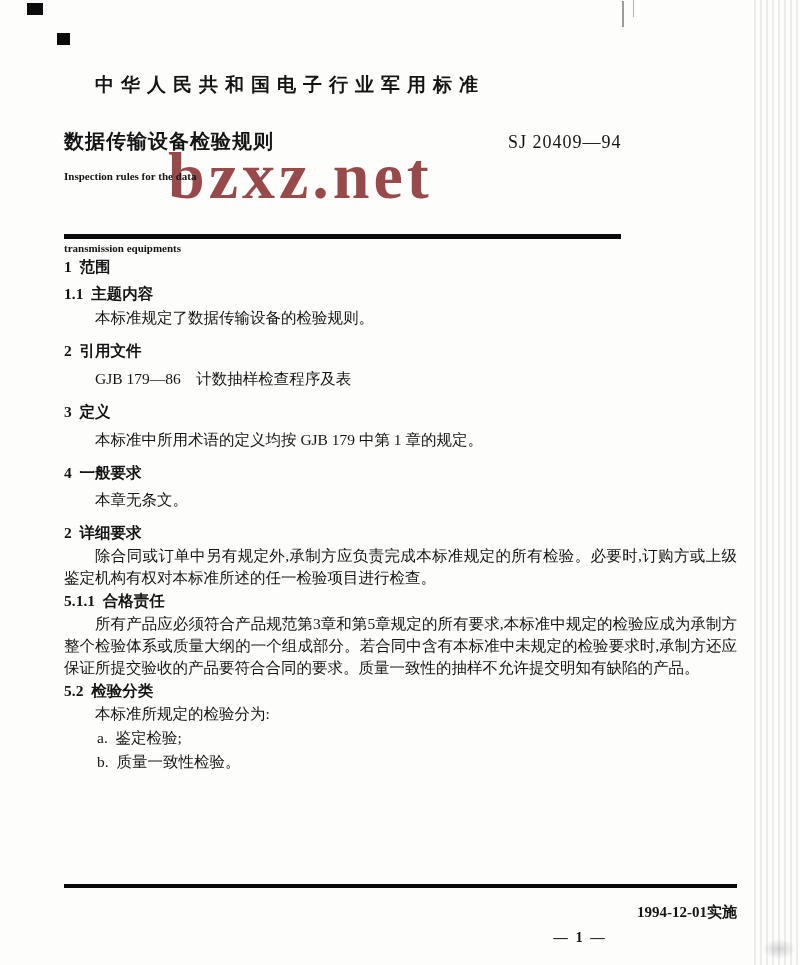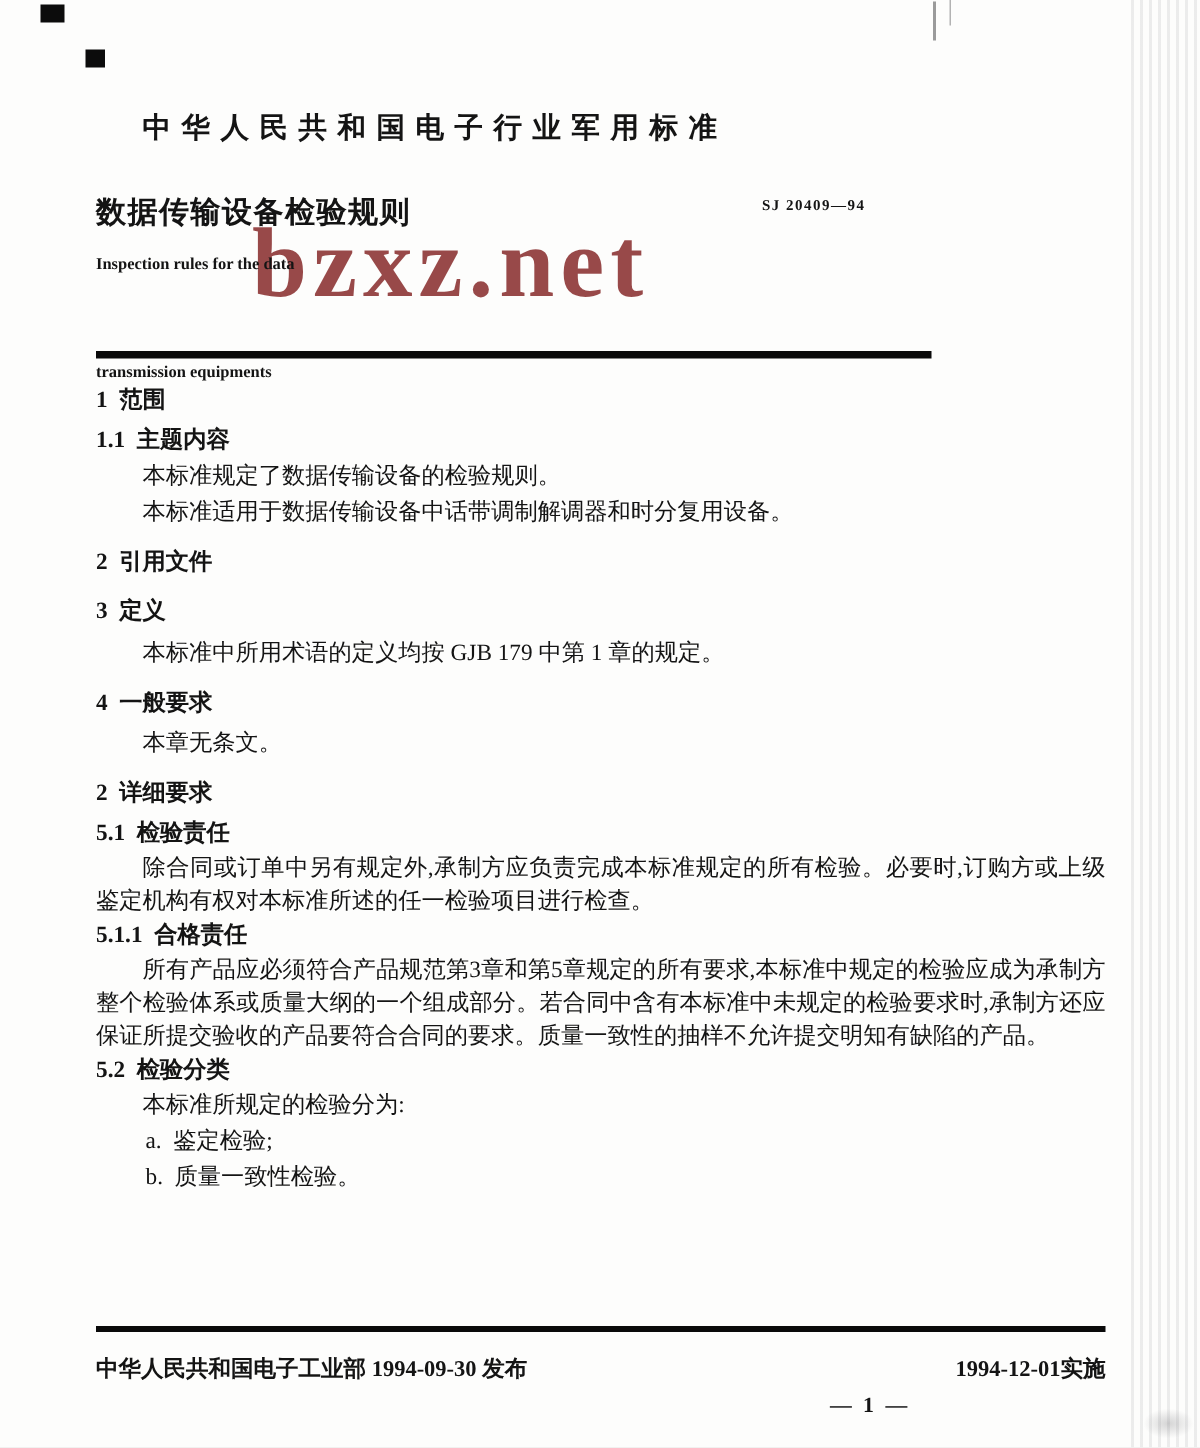--- a/index.html
+++ b/index.html
@@ -37,21 +37,21 @@
   .std-type{
     position:absolute;left:95px;top:72px;z-index:2;
     font-size:19px;font-weight:bold;letter-spacing:7px;white-space:nowrap;text-align:center;
   }
   .doc-title{
     position:absolute;left:64px;top:128px;width:412px;z-index:2;
     font-size:20px;font-weight:bold;letter-spacing:1px;
   }
   .std-number{
     position:absolute;left:508px;top:132px;z-index:2;
-    font-size:10px;font-weight:bold;letter-spacing:1px;
+    font-size:18px;font-weight:normal;letter-spacing:1px;
   }
   .en-title{
     position:absolute;left:64px;width:412px;z-index:2;
     text-align:left;font-size:11px;font-weight:bold;
   }
   .en1{top:170px;}
   .en2{top:198px;margin-top:44px;}
 
   .rule{position:absolute;background:#0a0a0a;}
   .top-rule{left:64px;top:234px;width:557px;height:5px;}
@@ -92,35 +92,33 @@
   <div class="std-number">SJ 20409—94</div>
   <div class="en-title en1">Inspection rules for the data</div>
   <div class="en-title en2">transmission equipments</div>
 
   <div class="rule top-rule"></div>
 
   <div class="content">
     <div class="line h m0">1  范围</div>
     <div class="line h m5">1.1  主题内容</div>
     <div class="line ind m2">本标准规定了数据传输设备的检验规则。</div>
-    <div class="line ind m2">本标准适用于数据传输设备中话带调制解调器和时分复用设备。</div>
     <div class="line h m11">2  引用文件</div>
+    <div class="line ind m6">GJB 179—86    计数抽样检查程序及表</div>
     <div class="line h m11">3  定义</div>
     <div class="line ind m6">本标准中所用术语的定义均按 GJB 179 中第 1 章的规定。</div>
     <div class="line h m11">4  一般要求</div>
     <div class="line ind m5">本章无条文。</div>
     <div class="line h m11">2  详细要求</div>
-    <div class="line h m5">5.1  检验责任</div>
     <div class="line para m1">除合同或订单中另有规定外,承制方应负责完成本标准规定的所有检验。必要时,订购方或上级鉴定机构有权对本标准所述的任一检验项目进行检查。</div>
     <div class="line h m1">5.1.1  合格责任</div>
     <div class="line para m1">所有产品应必须符合产品规范第3章和第5章规定的所有要求,本标准中规定的检验应成为承制方整个检验体系或质量大纲的一个组成部分。若合同中含有本标准中未规定的检验要求时,承制方还应保证所提交验收的产品要符合合同的要求。质量一致性的抽样不允许提交明知有缺陷的产品。</div>
     <div class="line h m1">5.2  检验分类</div>
     <div class="line ind m1">本标准所规定的检验分为:</div>
     <div class="line list m2">a.  鉴定检验;</div>
     <div class="line list m2">b.  质量一致性检验。</div>
   </div>
 
   <div class="rule bottom-rule"></div>
-  <div class="footer-issuer">中华人民共和国电子工业部 1994-09-30 发布</div>
   <div class="footer-date">1994-12-01实施</div>
   <div class="page-number">— 1 —</div>
 
 </div>
 
 </body></html>

